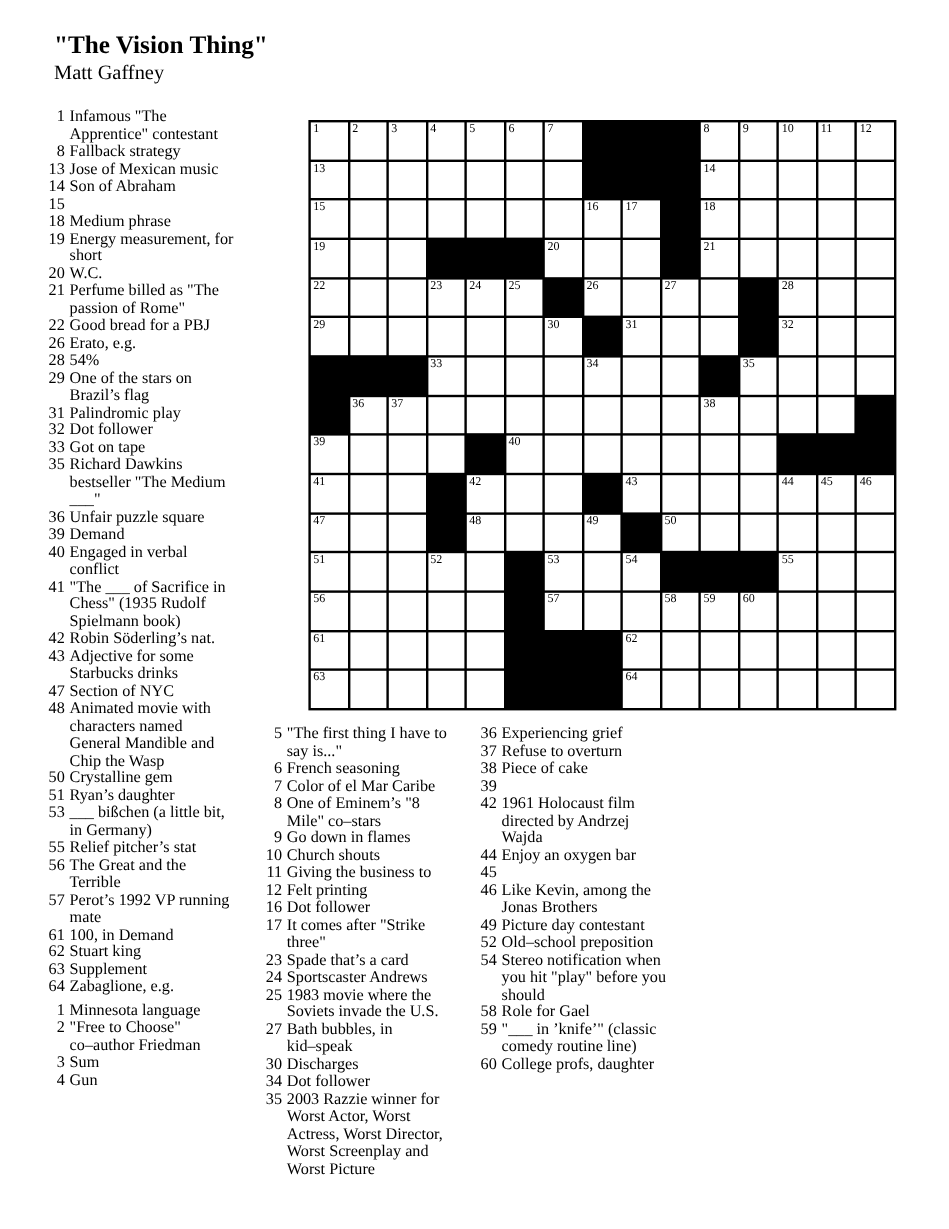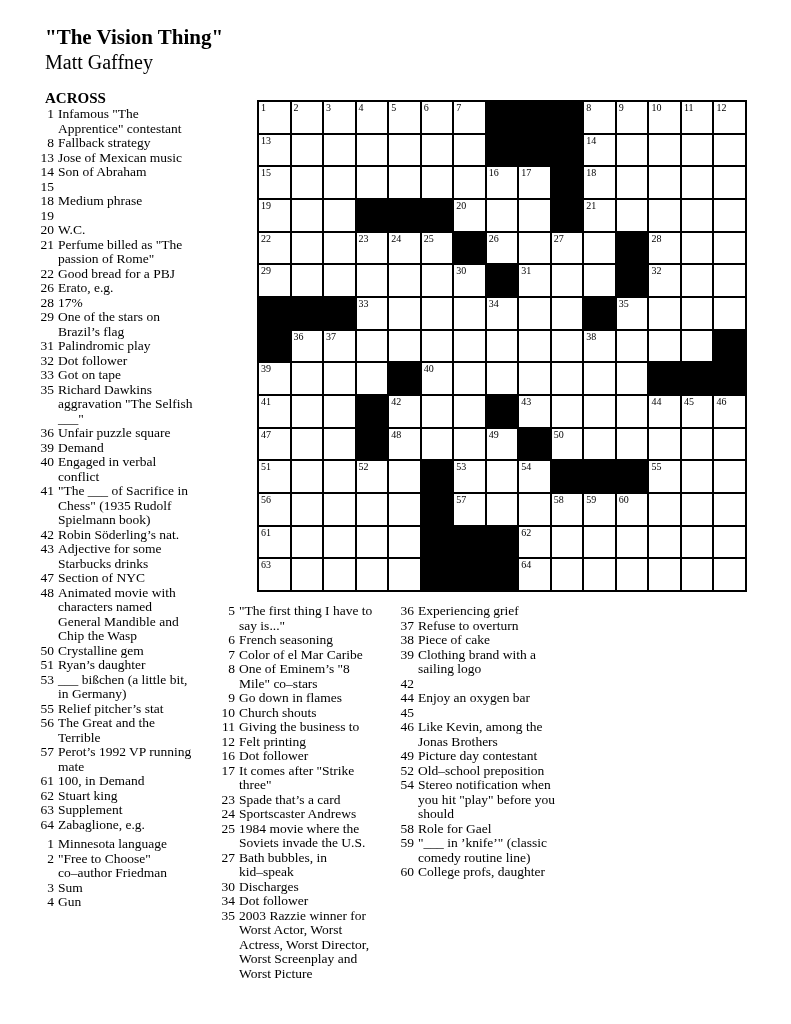--- a/index.html
+++ b/index.html
@@ -1,21 +1,21 @@
 <!DOCTYPE html>
 <html><head>
 <meta charset="utf-8">
 <style>
   html,body { margin:0; padding:0; }
   .page {
     position:relative; width:791px; height:1024px; background:#ffffff;
     color:#000000; font-family:"Liberation Serif", serif; overflow:hidden;
   }
   .title { position:absolute; left:45px; top:25px; font-size:21px; font-weight:bold; white-space:pre; }
-  .author { position:absolute; left:45px; top:51px; font-size:20px; white-space:pre; }
+  .author { position:absolute; left:45px; top:51px; font-size:17px; white-space:pre; }
 
   .col { position:absolute; font-size:13.5px; line-height:14.5px; }
   .col-left  { left:40px;  top:90px;  width:205px; }
   .col-mid   { left:221px; top:604px; width:186px; }
   .col-right { left:400px; top:604px; width:200px; }
   .clue-section + .clue-section { margin-top:5px; }
   .section-header { font-weight:bold; font-size:15px; line-height:17px; padding-left:5px; }
   .clue { display:flex; }
   .cnum { flex:none; width:14px; text-align:right; }
   .ctxt { margin-left:4px; white-space:pre; }
@@ -386,21 +386,20 @@
       </div>
       <div class="cell"></div>
       <div class="cell"></div>
       <div class="cell"></div>
       <div class="cell"></div>
       <div class="cell"></div>
       <div class="cell"></div>
     </div>
   <div class="col col-left">
       <div class="clue-section">
-        <div class="section-header">ACROSS</div>
         <div class="clue">
           <span class="cnum">1</span>
           <span class="ctxt">Infamous "The
 Apprentice" contestant</span>
         </div>
         <div class="clue">
           <span class="cnum">8</span>
           <span class="ctxt">Fallback strategy</span>
         </div>
         <div class="clue">
@@ -413,41 +412,43 @@
         </div>
         <div class="clue">
           <span class="cnum">15</span>
         </div>
         <div class="clue">
           <span class="cnum">18</span>
           <span class="ctxt">Medium phrase</span>
         </div>
         <div class="clue">
           <span class="cnum">19</span>
+          <span class="ctxt">Energy measurement, for
+short</span>
         </div>
         <div class="clue">
           <span class="cnum">20</span>
           <span class="ctxt">W.C.</span>
         </div>
         <div class="clue">
           <span class="cnum">21</span>
           <span class="ctxt">Perfume billed as "The
 passion of Rome"</span>
         </div>
         <div class="clue">
           <span class="cnum">22</span>
           <span class="ctxt">Good bread for a PBJ</span>
         </div>
         <div class="clue">
           <span class="cnum">26</span>
           <span class="ctxt">Erato, e.g.</span>
         </div>
         <div class="clue">
           <span class="cnum">28</span>
-          <span class="ctxt">17%</span>
+          <span class="ctxt">54%</span>
         </div>
         <div class="clue">
           <span class="cnum">29</span>
           <span class="ctxt">One of the stars on
 Brazil’s flag</span>
         </div>
         <div class="clue">
           <span class="cnum">31</span>
           <span class="ctxt">Palindromic play</span>
         </div>
@@ -455,21 +456,21 @@
           <span class="cnum">32</span>
           <span class="ctxt">Dot follower</span>
         </div>
         <div class="clue">
           <span class="cnum">33</span>
           <span class="ctxt">Got on tape</span>
         </div>
         <div class="clue">
           <span class="cnum">35</span>
           <span class="ctxt">Richard Dawkins
-aggravation "The Selfish
+bestseller "The Medium
 ___"</span>
         </div>
         <div class="clue">
           <span class="cnum">36</span>
           <span class="ctxt">Unfair puzzle square</span>
         </div>
         <div class="clue">
           <span class="cnum">39</span>
           <span class="ctxt">Demand</span>
         </div>
@@ -616,21 +617,21 @@
         <div class="clue">
           <span class="cnum">23</span>
           <span class="ctxt">Spade that’s a card</span>
         </div>
         <div class="clue">
           <span class="cnum">24</span>
           <span class="ctxt">Sportscaster Andrews</span>
         </div>
         <div class="clue">
           <span class="cnum">25</span>
-          <span class="ctxt">1984 movie where the
+          <span class="ctxt">1983 movie where the
 Soviets invade the U.S.</span>
         </div>
         <div class="clue">
           <span class="cnum">27</span>
           <span class="ctxt">Bath bubbles, in
 kid–speak</span>
         </div>
         <div class="clue">
           <span class="cnum">30</span>
           <span class="ctxt">Discharges</span>
@@ -658,25 +659,26 @@
         <div class="clue">
           <span class="cnum">37</span>
           <span class="ctxt">Refuse to overturn</span>
         </div>
         <div class="clue">
           <span class="cnum">38</span>
           <span class="ctxt">Piece of cake</span>
         </div>
         <div class="clue">
           <span class="cnum">39</span>
-          <span class="ctxt">Clothing brand with a
-sailing logo</span>
         </div>
         <div class="clue">
           <span class="cnum">42</span>
+          <span class="ctxt">1961 Holocaust film
+directed by Andrzej
+Wajda</span>
         </div>
         <div class="clue">
           <span class="cnum">44</span>
           <span class="ctxt">Enjoy an oxygen bar</span>
         </div>
         <div class="clue">
           <span class="cnum">45</span>
         </div>
         <div class="clue">
           <span class="cnum">46</span>

